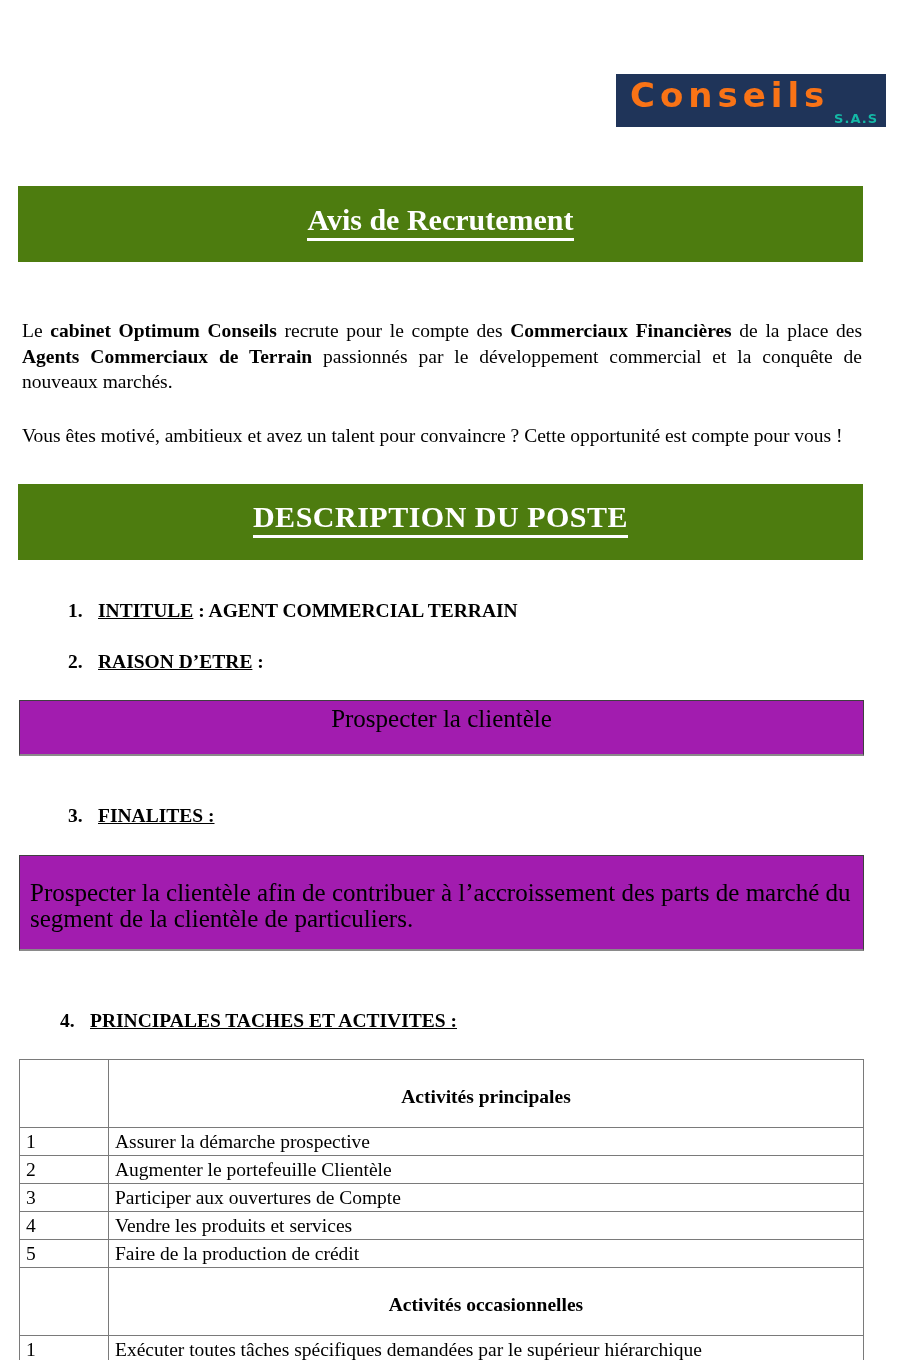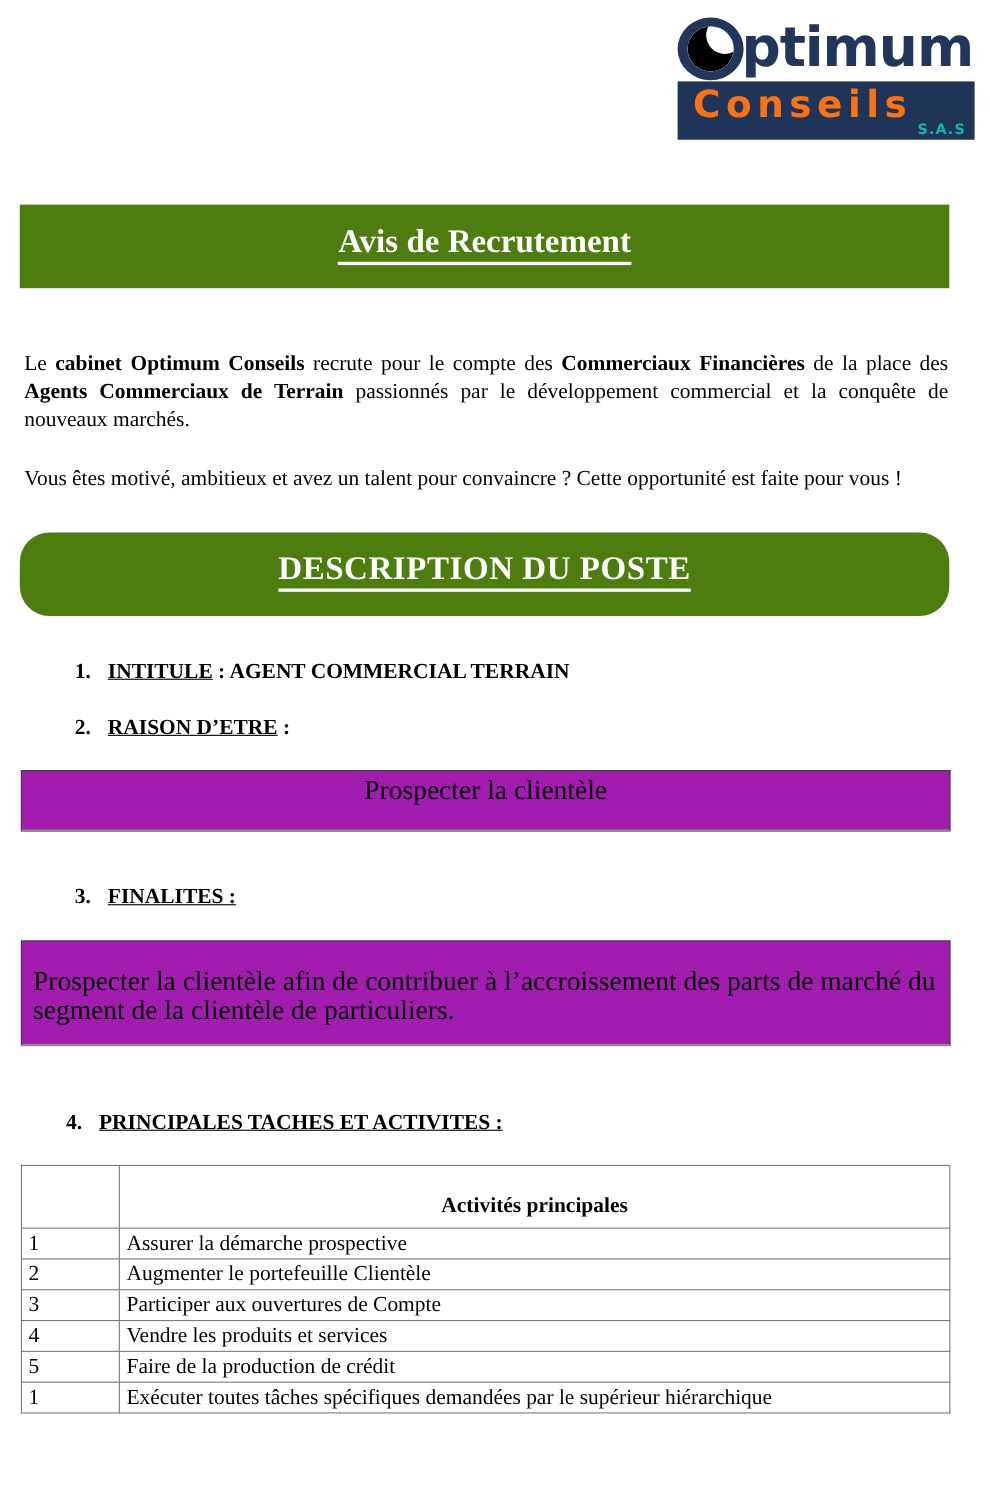--- a/index.html
+++ b/index.html
@@ -128,21 +128,20 @@
     top: 186px;
     height: 76px;
   }
   #banner-avis .banner-title {
     font-size: 30px;
     margin-top: 17px;
   }
   #banner-desc {
     top: 484px;
     height: 76px;
-    border-radius: 27px;
   }
   #banner-desc .banner-title {
     font-size: 30px;
     margin-top: 16px;
     letter-spacing: 0.5px;
   }
 
   
   .para {
     position: absolute;
@@ -215,53 +214,44 @@
     line-height: 25px;
     vertical-align: top;
   }
   #tasks-table td.col-num {
     width: 76px;
     text-align: left;
   }
   #tasks-table tr.head-row td {
     height: 48px;
     vertical-align: bottom;
-    padding-bottom: 7px;
+    padding-bottom: 18px;
   }
   #tasks-table tr.head-row td.col-label {
     text-align: center;
     font-weight: bold;
   }
 </style>
 </head>
 <body>
 
 <div class="logo-wrap">
-  <div class="logo-top">
-    <div class="logo-o">
-      <div class="logo-o-inner">
-        <div class="logo-o-moon"></div>
-        <div class="logo-o-bite"></div>
-      </div>
-    </div>
-    <div class="logo-ptimum">ptimum</div>
-  </div>
   <div class="logo-box">
     <div class="logo-conseils">Conseils</div>
     <div class="logo-sas">S.A.S</div>
   </div>
 </div>
 
 <div class="banner" id="banner-avis">
   <span class="banner-title">Avis de Recrutement</span>
 </div>
 
 <div class="para" id="para-1"><span>Le </span><b>cabinet Optimum Conseils</b><span> recrute pour le compte des </span><b>Commerciaux Financières</b><span> de la place des </span><b>Agents Commerciaux de Terrain</b><span> passionnés par le développement commercial et la conquête de nouveaux marchés.</span></div>
 
-<div class="para" id="para-2">Vous êtes motivé, ambitieux et avez un talent pour convaincre ? Cette opportunité est faite pour vous !</div>
+<div class="para" id="para-2">Vous êtes motivé, ambitieux et avez un talent pour convaincre ? Cette opportunité est compte pour vous !</div>
 
 <div class="banner" id="banner-desc">
   <span class="banner-title">DESCRIPTION DU POSTE</span>
 </div>
 
 <div class="numitem" id="item-1"><span class="num">1.</span><span class="u">INTITULE</span><span> : AGENT COMMERCIAL TERRAIN</span></div>
 
 <div class="numitem" id="item-2"><span class="num">2.</span><span class="u">RAISON D’ETRE</span><span> :</span></div>
 
 <div class="boxed" id="box-raison">
@@ -295,18 +285,22 @@
       <td>Participer aux ouvertures de Compte</td>
     </tr>
     <tr>
       <td class="col-num">4</td>
       <td>Vendre les produits et services</td>
     </tr>
     <tr>
       <td class="col-num">5</td>
       <td>Faire de la production de crédit</td>
     </tr>
+    <tr class="head-row">
+      <td class="col-num"></td>
+      <td class="col-label">Activités occasionnelles</td>
+    </tr>
     <tr>
       <td class="col-num">1</td>
       <td>Exécuter toutes tâches spécifiques demandées par le supérieur hiérarchique</td>
     </tr>
   </tbody>
 </table>
 
 </body></html>

